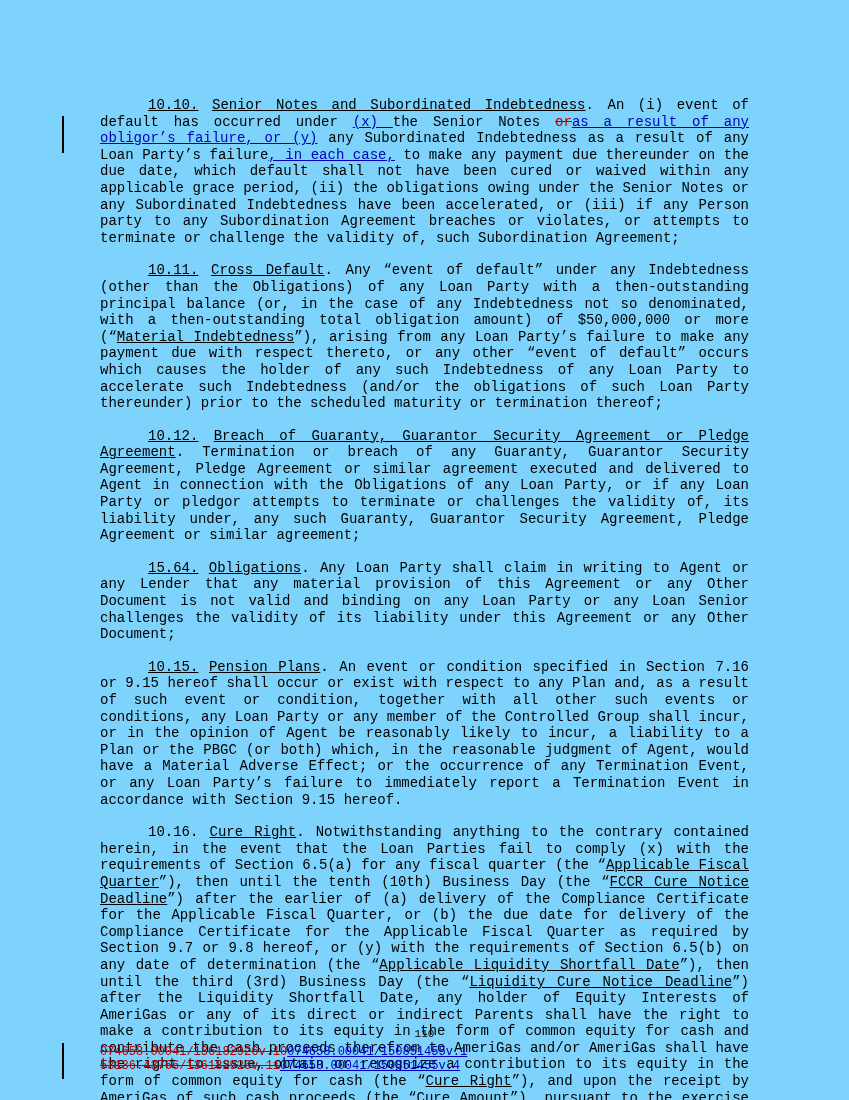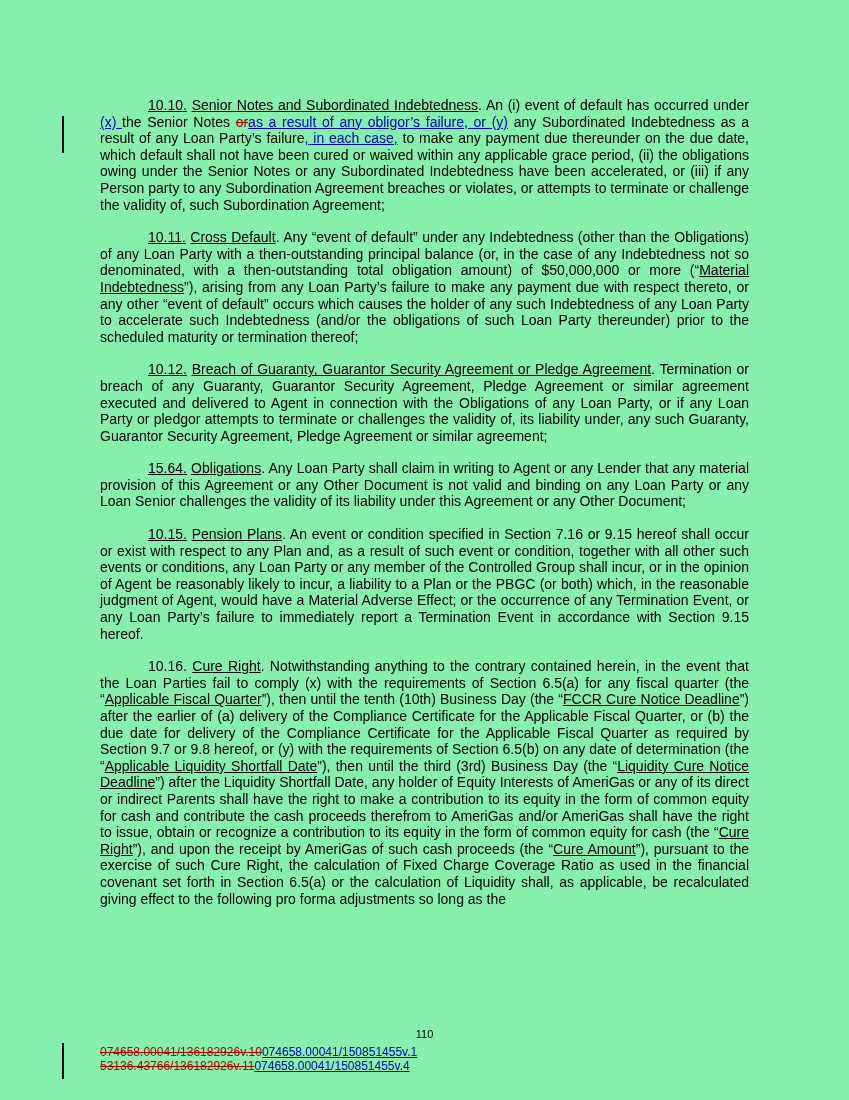--- a/index.html
+++ b/index.html
@@ -4,22 +4,22 @@
 <style>
   html, body {
     margin: 0;
     padding: 0;
     background: #ffffff;
   }
   .page {
     position: relative;
     width: 849px;
     height: 1100px;
-    background: #86efac;
-    font-family: Liberation Sans, sans-serif;
+    background: #7dd3fc;
+    font-family: Liberation Mono, monospace;
     color: #000000;
     overflow: hidden;
   }
   .doc-body {
     position: absolute;
     left: 100px;
     top: 97px;
     width: 649px;
     font-size: 14px;
     line-height: 16.6px;

